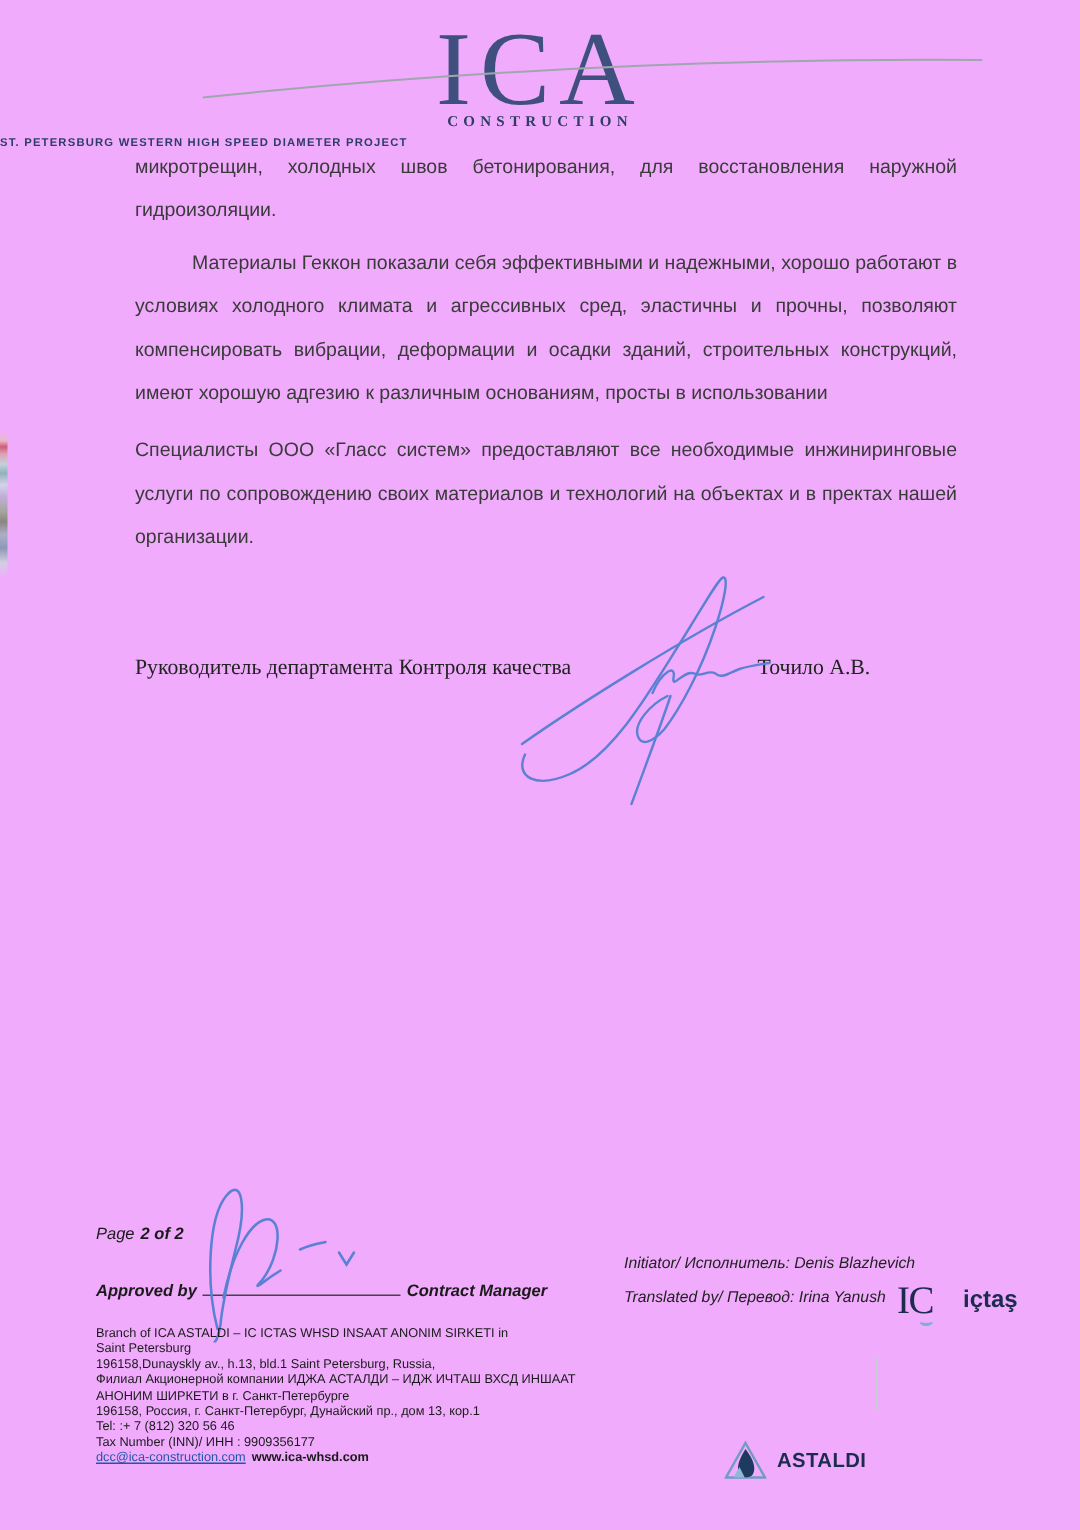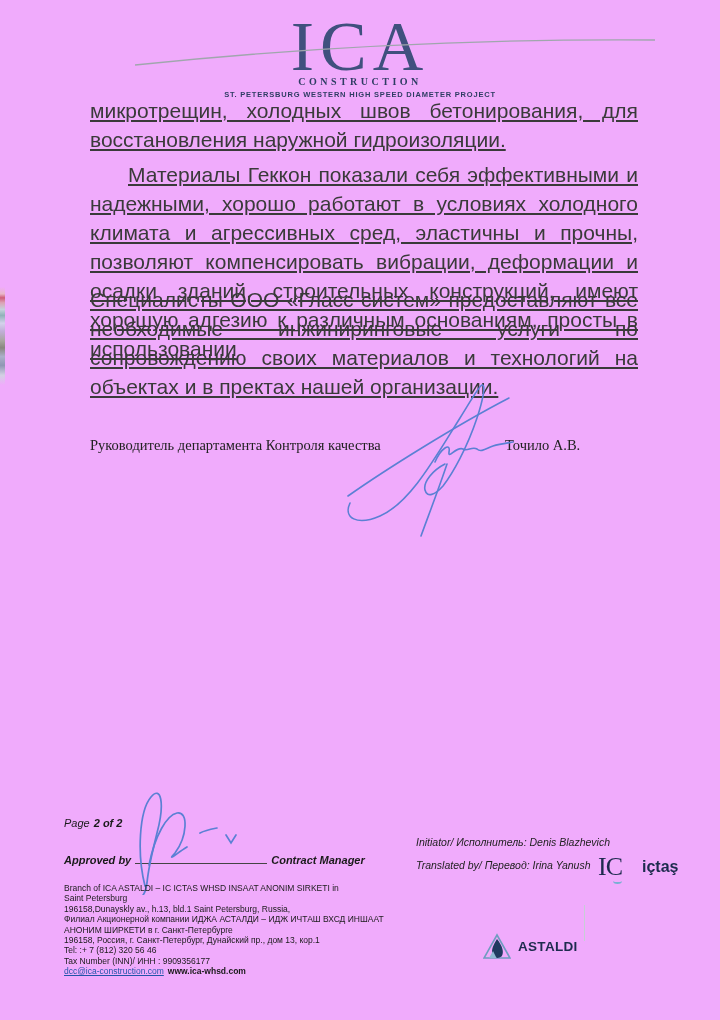--- a/index.html
+++ b/index.html
@@ -14,27 +14,27 @@
     font-family:"Liberation Serif",serif;font-size:70px;line-height:70px;
     color:#40507e;letter-spacing:6px;font-weight:400;
   }
   .logo-arc{position:absolute;left:135px;top:30px;}
   .logo-construction{
     position:absolute;left:0;right:0;top:76px;text-align:center;
     font-family:"Liberation Serif",serif;font-size:10px;font-weight:bold;
     letter-spacing:3.5px;color:#2e3d63;
   }
   .logo-tagline{
-    position:absolute;left:0;right:0;top:90px;text-align:center;
+    position:absolute;left:0;right:0;top:90px;text-align:left;
     font-size:7.5px;letter-spacing:0.8px;color:#2e3d63;font-weight:600;
   }
   
   .para{
     position:absolute;left:90px;width:548px;
-    font-size:21px;line-height:29px;text-align:justify;color:#3a3a3a;text-decoration:underline;
+    font-size:13px;line-height:29px;text-align:justify;color:#3a3a3a;
   }
   #para1{top:96px;}
   #para2{top:160px;text-indent:38px;}
   #para3{top:285px;}
   
   .edge-artifact{
     position:absolute;left:0;top:287px;width:5px;height:98px;opacity:.85;
     background:linear-gradient(180deg,
       rgba(255,255,255,0) 0%,#e7b9c0 7%,#c94f62 11%,#d8a0a8 16%,
       #bcd8d6 23%,#7fb3ae 29%,#cfd8e8 37%,#b9aed2 45%,
@@ -59,21 +59,21 @@
   .sig-approver{position:absolute;left:105px;top:783px;}
   .initiator{position:absolute;left:416px;top:836px;font-size:10.5px;font-style:italic;color:#222;}
   .translated{position:absolute;left:416px;top:859px;font-size:10.5px;font-style:italic;color:#222;}
   .address{
     position:absolute;left:64px;top:883px;width:345px;
     font-size:8.5px;line-height:10.4px;color:#1a1a1a;
   }
   .address .email{color:#2255aa;text-decoration:underline;cursor:pointer;}
   .address .site{font-weight:700;margin-left:4px;}
   
-  .astaldi-group{position:absolute;left:483px;top:933px;display:flex;align-items:center;}
+  .astaldi-group{position:absolute;left:483px;top:960px;display:flex;align-items:center;}
   .astaldi-text{margin-left:7px;font-size:13.5px;font-weight:700;color:#1d2b4e;letter-spacing:0.3px;}
   .logo-divider{position:absolute;left:584px;top:905px;width:1px;height:36px;background:#c6ced5;}
   .ictas-group{position:absolute;left:598px;top:852px;display:flex;align-items:center;}
   .ictas-ic{font-family:"Liberation Serif",serif;font-size:26px;line-height:30px;color:#1d2b4e;letter-spacing:-1px;position:relative;}
   .ictas-submark{position:absolute;left:15px;bottom:-2px;width:9px;height:4px;border-bottom:2px solid #79b0d3;border-radius:50%;}
   .ictas-name{font-size:16px;font-weight:700;color:#1d2b4e;margin-left:20px;}
 </style>
 </head>
 <body>
 

